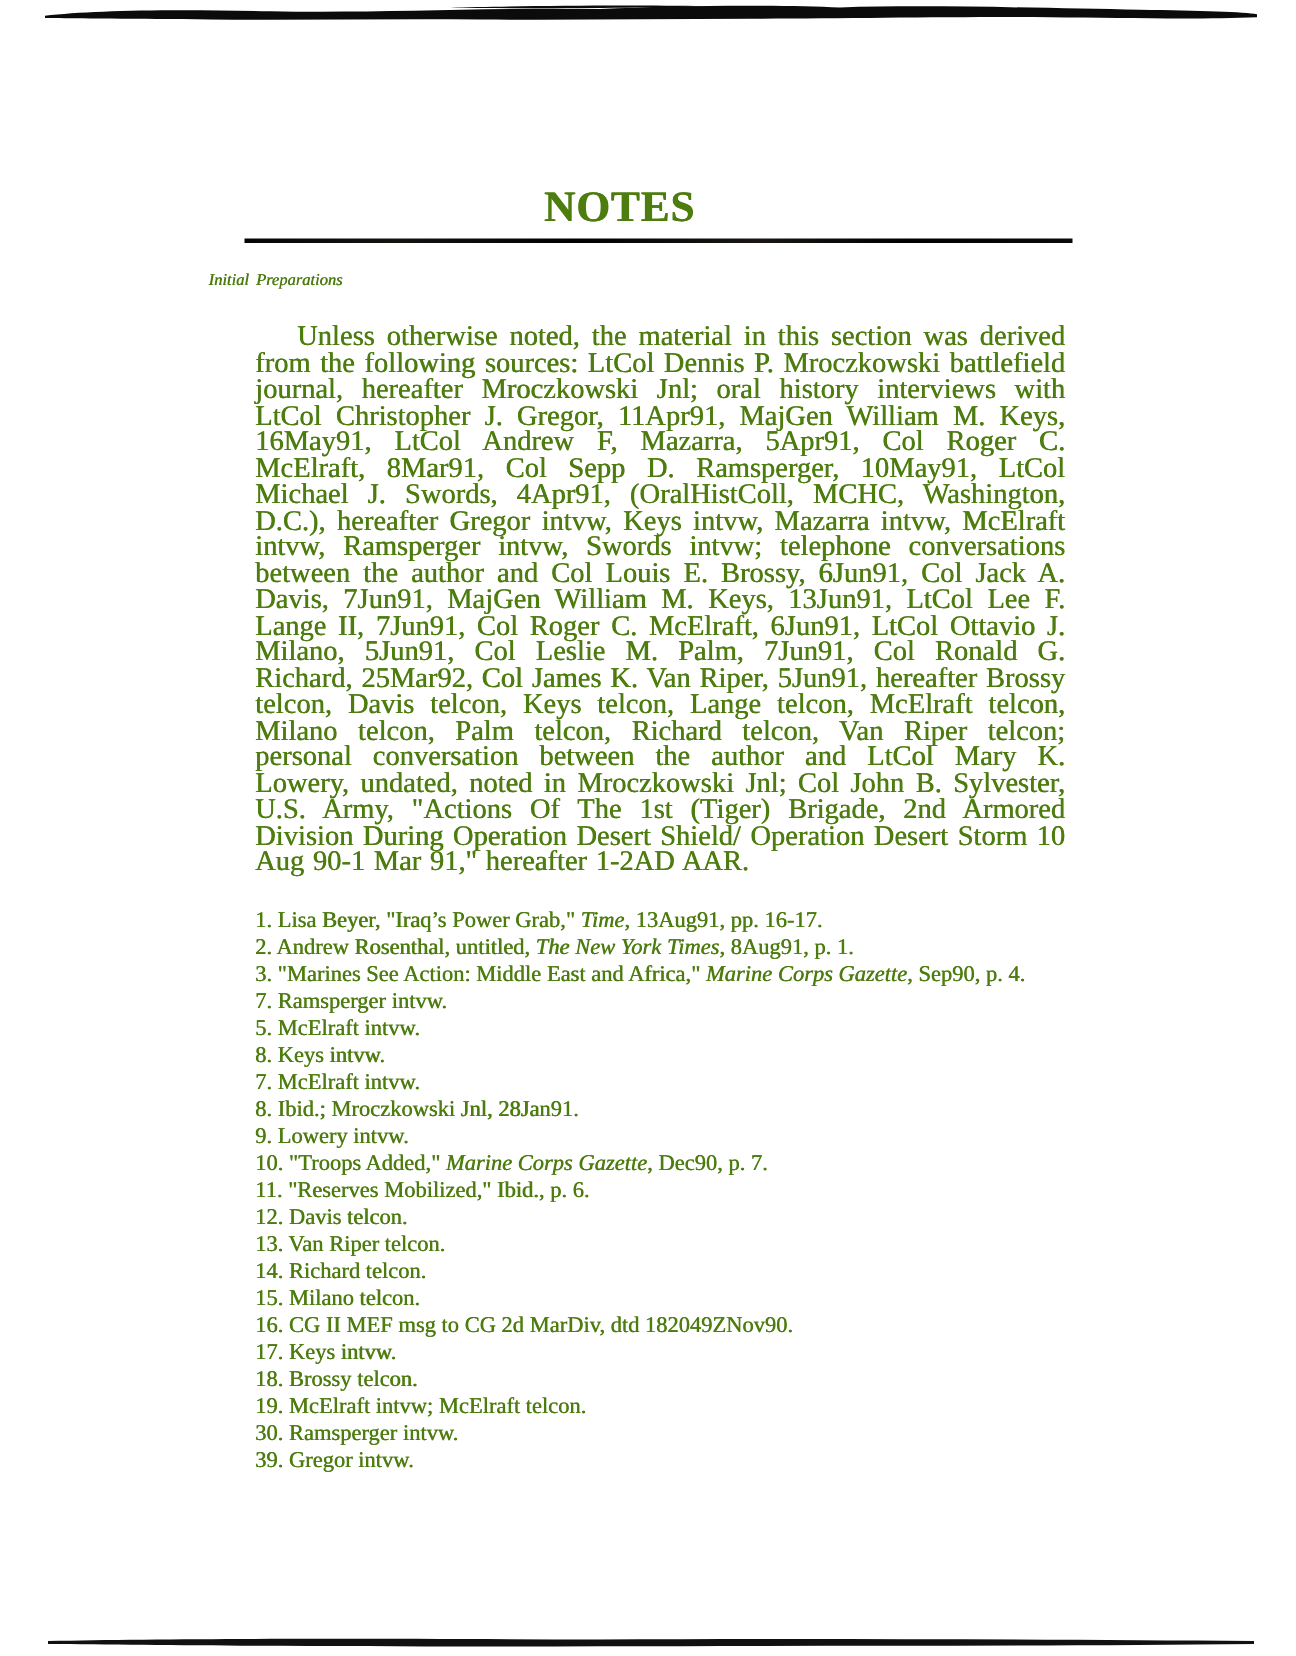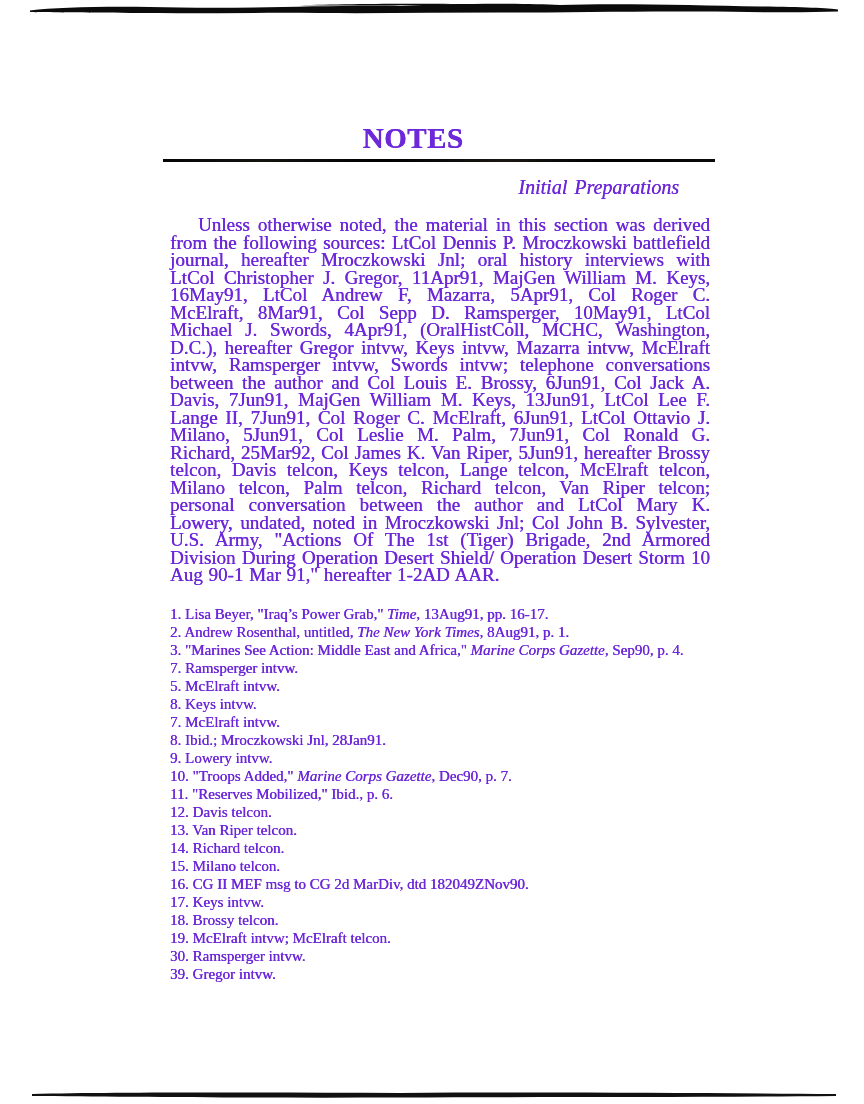--- a/index.html
+++ b/index.html
@@ -3,21 +3,21 @@
 <meta charset="utf-8">
 <style>
   html, body { margin: 0; padding: 0; background: #ffffff; }
   .page {
     position: relative;
     width: 864px;
     height: 1104px;
     background: #ffffff;
     overflow: hidden;
     font-family: "Liberation Serif", "DejaVu Serif", serif;
-    color: #6d28d9;
+    color: #4d7c0f;
   }
   .scan-bar { position: absolute; left: 0; width: 864px; }
   .scan-bar.top { top: 0; height: 20px; }
   .scan-bar.bottom { bottom: 0; height: 16px; }
 
   .column {
     position: absolute;
     left: 170px;
     top: 124px;
     width: 540px;
@@ -38,22 +38,22 @@
     left: -7px;
     width: 552px;
     height: 3px;
     margin-top: 6px;
     background: linear-gradient(90deg, #050505 0%, #151310 18%, #000 40%, #1a1713 62%, #000 80%, #0a0a0a 100%);
   }
   .section-heading {
     position: relative;
     left: -31px;
     margin: 15px 0 0 0;
-    text-align: right;
-    font-size: 20px;
+    text-align: left;
+    font-size: 11px;
     font-style: italic;
     font-weight: normal;
     line-height: 20px;
     text-shadow: 0.3px 0 0 currentColor;
     word-spacing: 2px;
   }
   .intro {
     margin: 19px 0 0 0;
     font-size: 19px;
     line-height: 17.5px;

